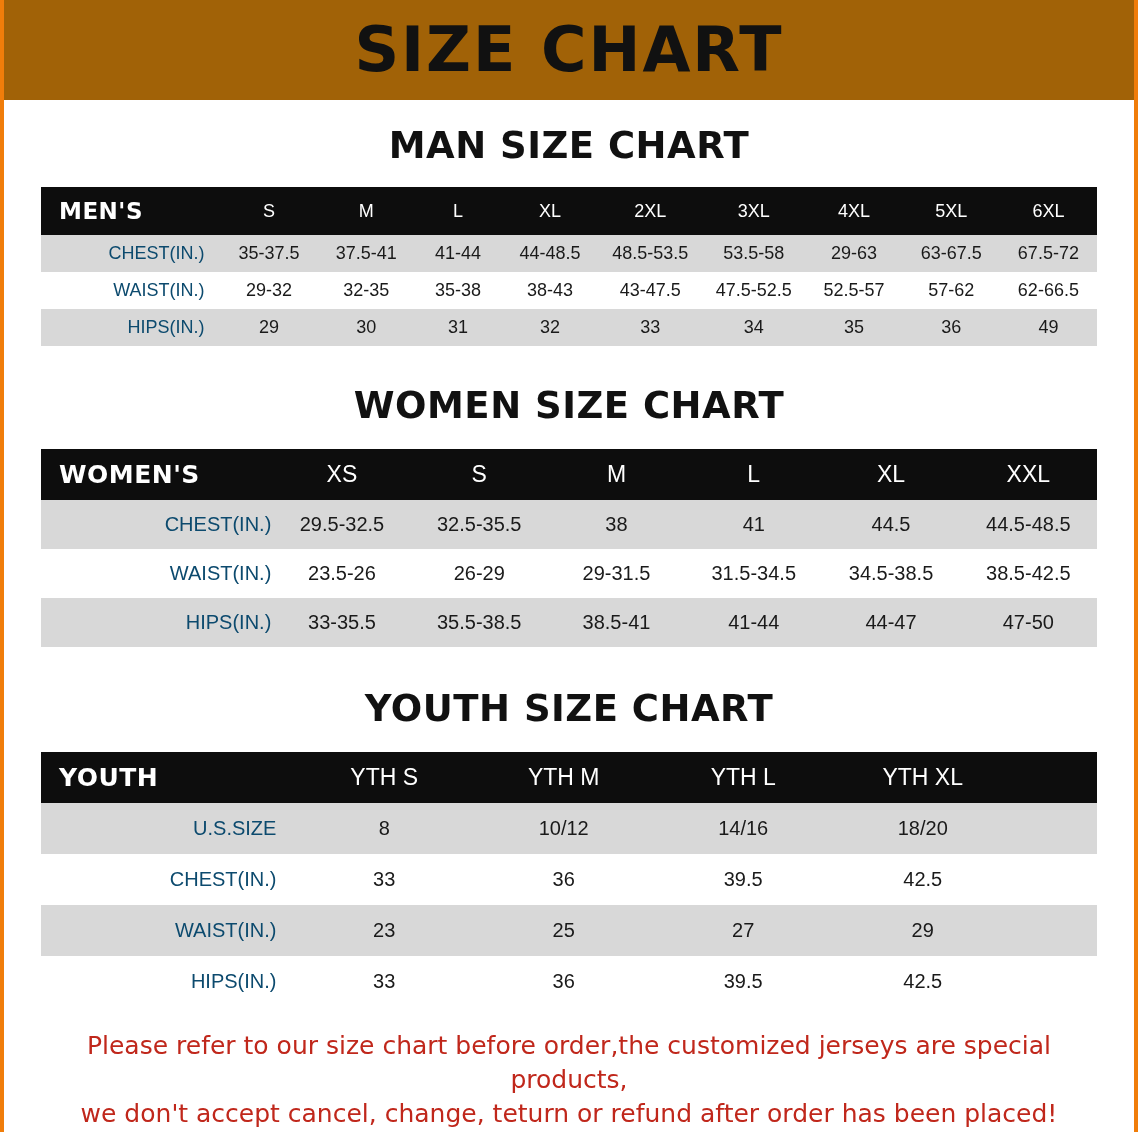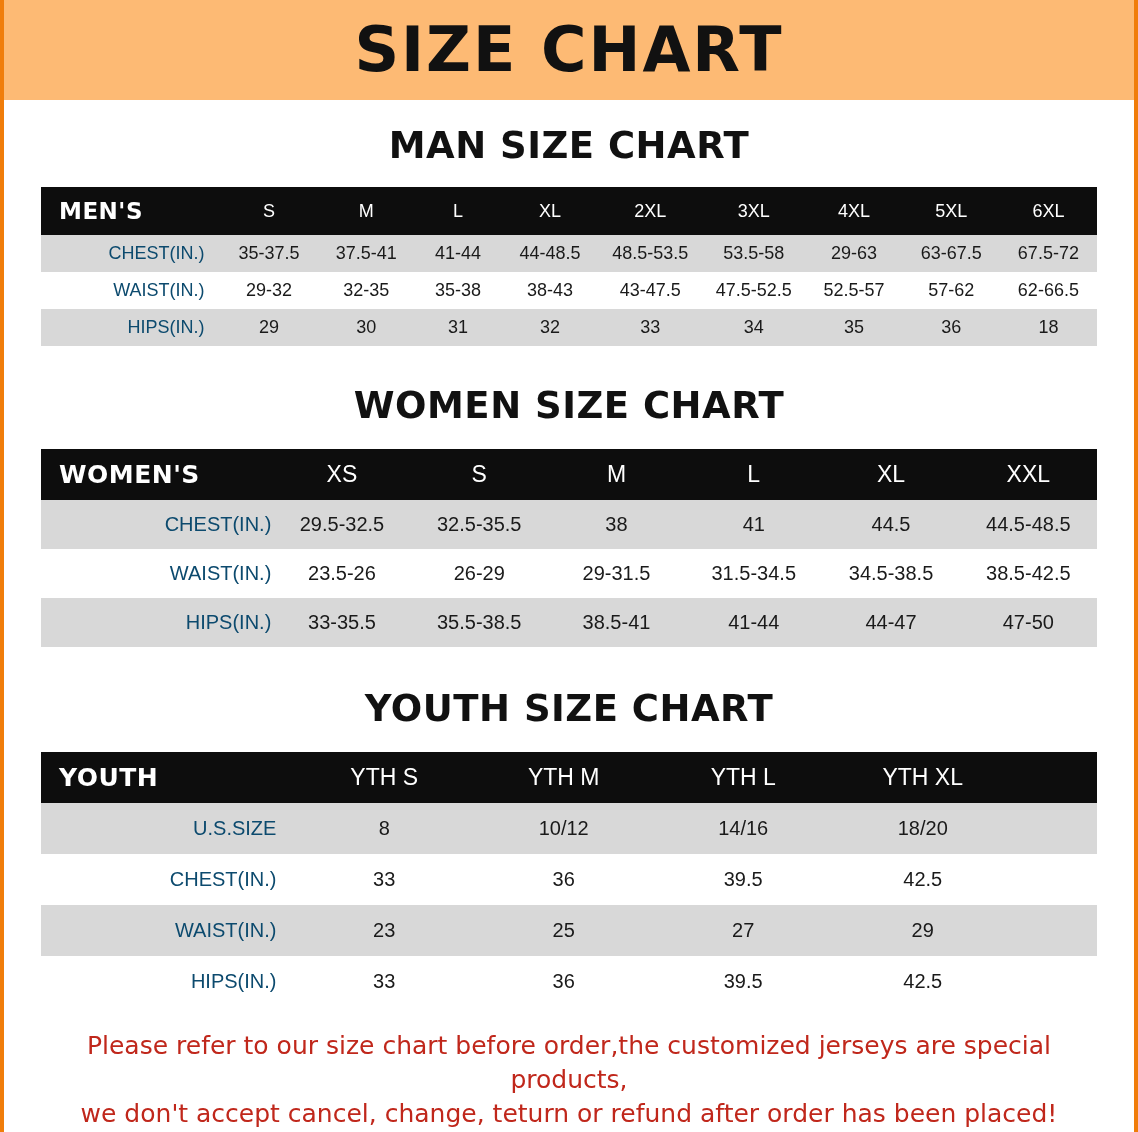--- a/index.html
+++ b/index.html
@@ -17,21 +17,21 @@
     width: 1138px;
     height: 1132px;
     position: relative;
     background: #ffffff;
     box-sizing: border-box;
     border-left: 4px solid #f07d0a;
     border-right: 4px solid #f07d0a;
   }
   .banner {
     height: 100px;
-    background: #fdba74;
+    background: #a16207;
     display: flex;
     align-items: center;
     justify-content: center;
   }
   .banner-title {
     font-family: "DejaVu Sans", sans-serif;
     font-weight: bold;
     font-size: 62px;
     letter-spacing: 2px;
     color: #111111;
@@ -174,21 +174,21 @@
       <tr class="shade">
         <td class="rowlabel">HIPS(IN.)</td>
         <td>29</td>
         <td>30</td>
         <td>31</td>
         <td>32</td>
         <td>33</td>
         <td>34</td>
         <td>35</td>
         <td>36</td>
-        <td>18</td>
+        <td>49</td>
       </tr>
     </tbody>
   </table>
 
   <div class="section-title t-women">WOMEN SIZE CHART</div>
 
   <table class="women">
     <colgroup>
       <col style="width:22%">
         <col style="width:13%">

